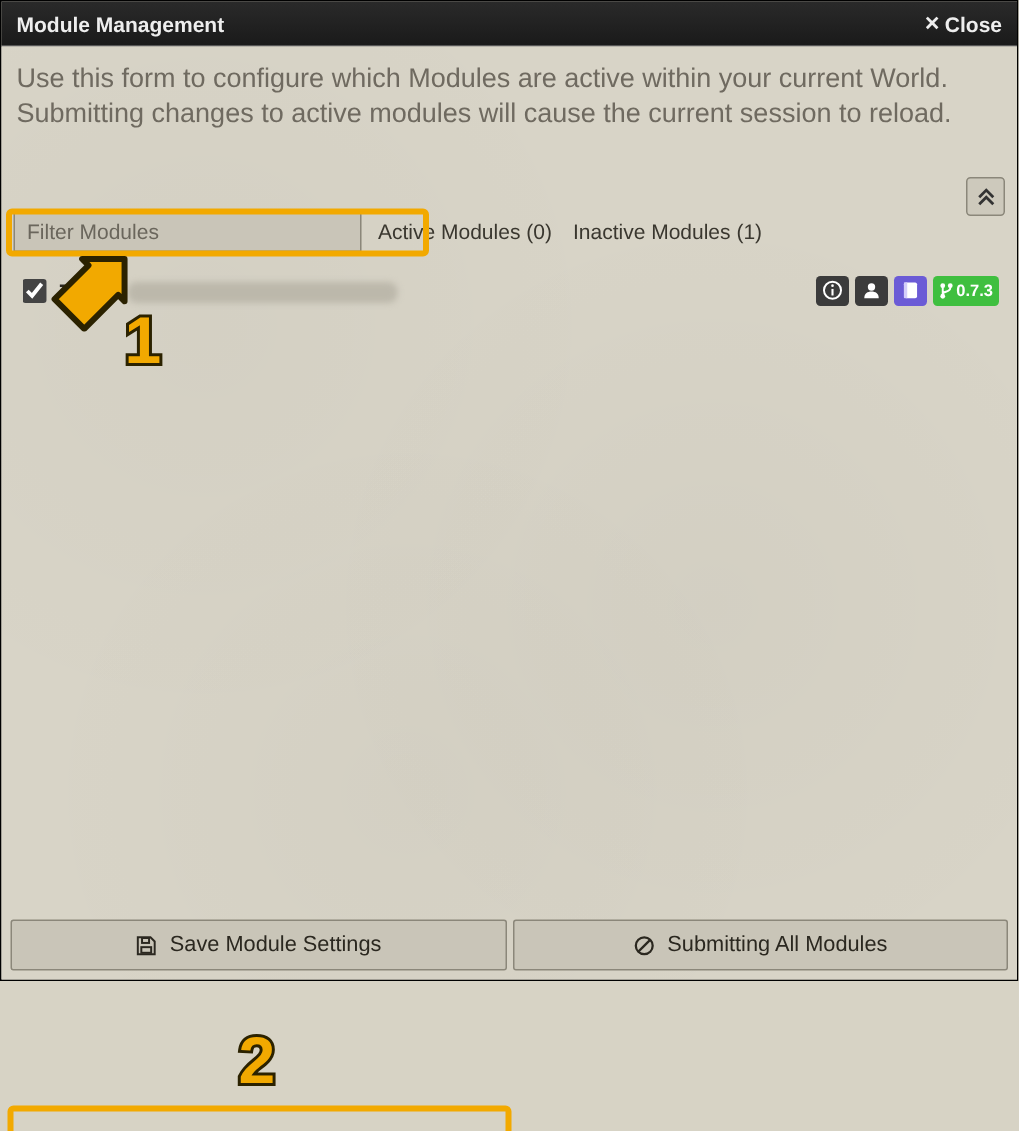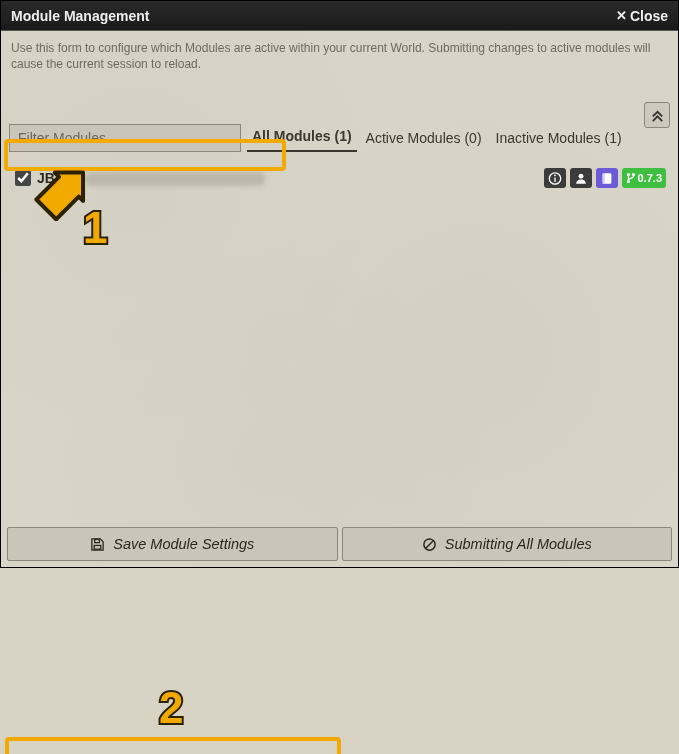--- a/index.html
+++ b/index.html
@@ -5,21 +5,21 @@
   * { box-sizing: border-box; margin: 0; padding: 0; }
   body {
     font-family: "Segoe UI", Arial, sans-serif;
     width: 679px;
     height: 754px;
     background: #d7d3c5;
     overflow: hidden;
   }
   .window {
     width: 679px;
-    height: 568px;
+    height: 654px;
     display: flex;
     flex-direction: column;
     border: 1px solid #000;
     justify-content: flex-end;
   }
   .titlebar {
     background: linear-gradient(#2a2a2a, #1a1a1a);
     color: #eee;
     display: flex;
     align-items: center;
@@ -45,21 +45,21 @@
     background-image:
       radial-gradient(circle at 20% 30%, rgba(0,0,0,0.02) 0%, transparent 40%),
       radial-gradient(circle at 70% 60%, rgba(0,0,0,0.025) 0%, transparent 45%),
       radial-gradient(circle at 40% 80%, rgba(0,0,0,0.02) 0%, transparent 40%);
     display: flex;
     flex-direction: column;
     position: relative;
   }
   .desc {
     color: #6f6a60;
-    font-size: 12px;
+    font-size: 18px;
     padding: 10px 10px 6px 10px;
     line-height: 1.3;
   }
   .controls-row {
     display: flex;
     align-items: stretch;
     gap: 6px;
     padding: 0 8px 4px 8px;
   }
   .filter-input {
@@ -171,21 +171,20 @@
     -webkit-text-stroke: 4px #2b2200;
     paint-order: stroke fill;
     pointer-events: none;
   }
   .n1 { left: 82px; top: 172px; }
   .n2 { left: 158px; top: 652px; }
   .footer {
     display: flex;
     gap: 4px;
     padding: 6px;
-    font-style: italic;
   }
   .foot-btn {
     flex: 1;
     height: 34px;
     background: #c9c5b8;
     border: 1px solid #8b877a;
     border-radius: 2px;
     display: flex;
     align-items: center;
     justify-content: center;
@@ -209,24 +208,20 @@
     </span>
   </div>
 
   <div class="content">
 
     <div class="desc">Use this form to configure which Modules are active within your current World. Submitting changes to active modules will cause the current session to reload.</div>
 
     <div class="controls-row">
       <input class="filter-input" placeholder="Filter Modules" style="">
       <div class="tabs">
-        <div class="tab active">
-          <span>All Modules</span>
-          (<span>1</span>)
-        </div>
         <div class="tab">
           <span>Active Modules</span>
           (<span>0</span>)
         </div>
         <div class="tab">
           <span>Inactive Modules</span>
           (<span>1</span>)
         </div>
       </div>
       <div class="collapse-btn">

